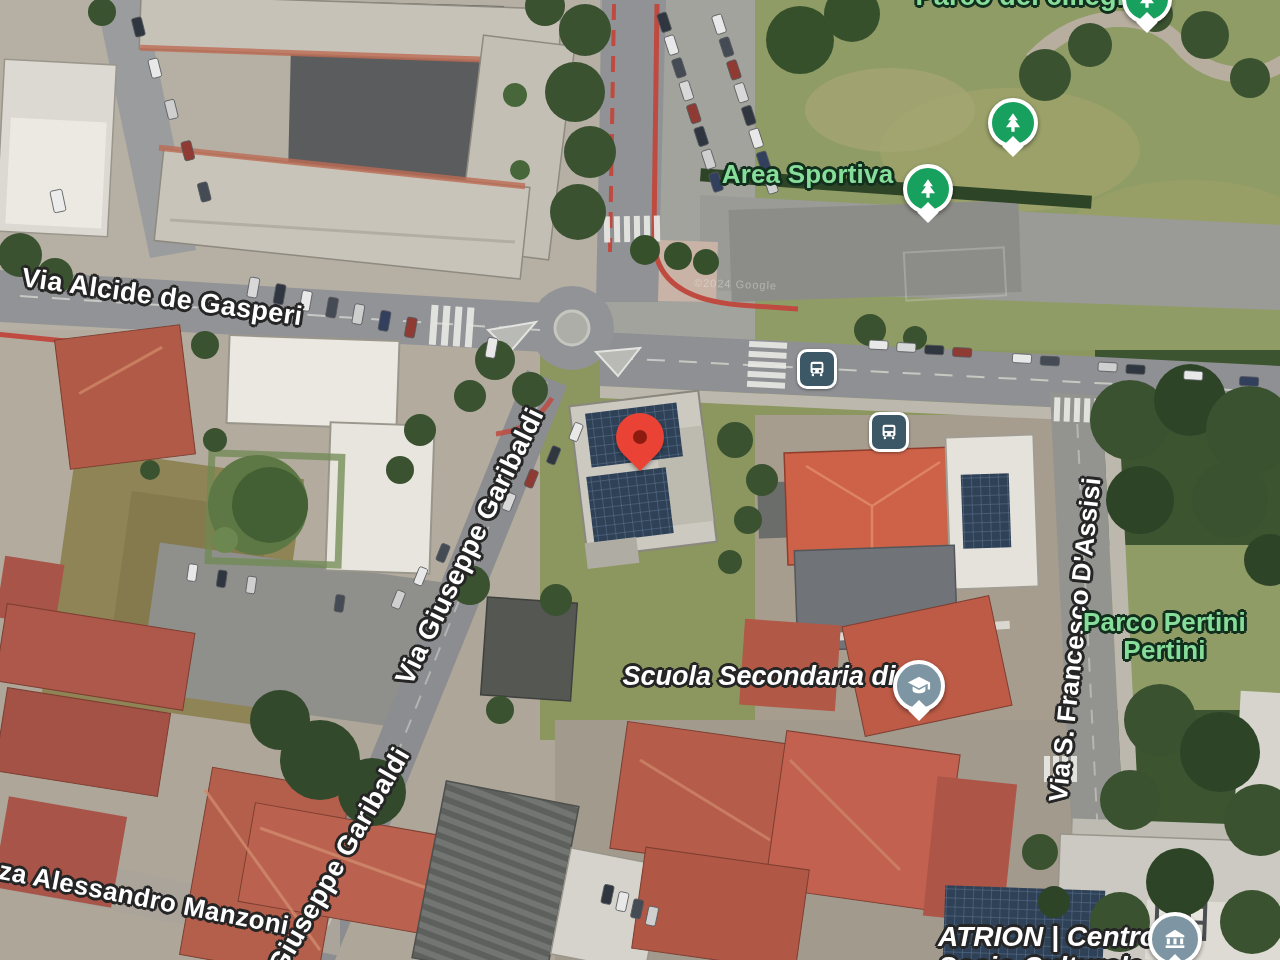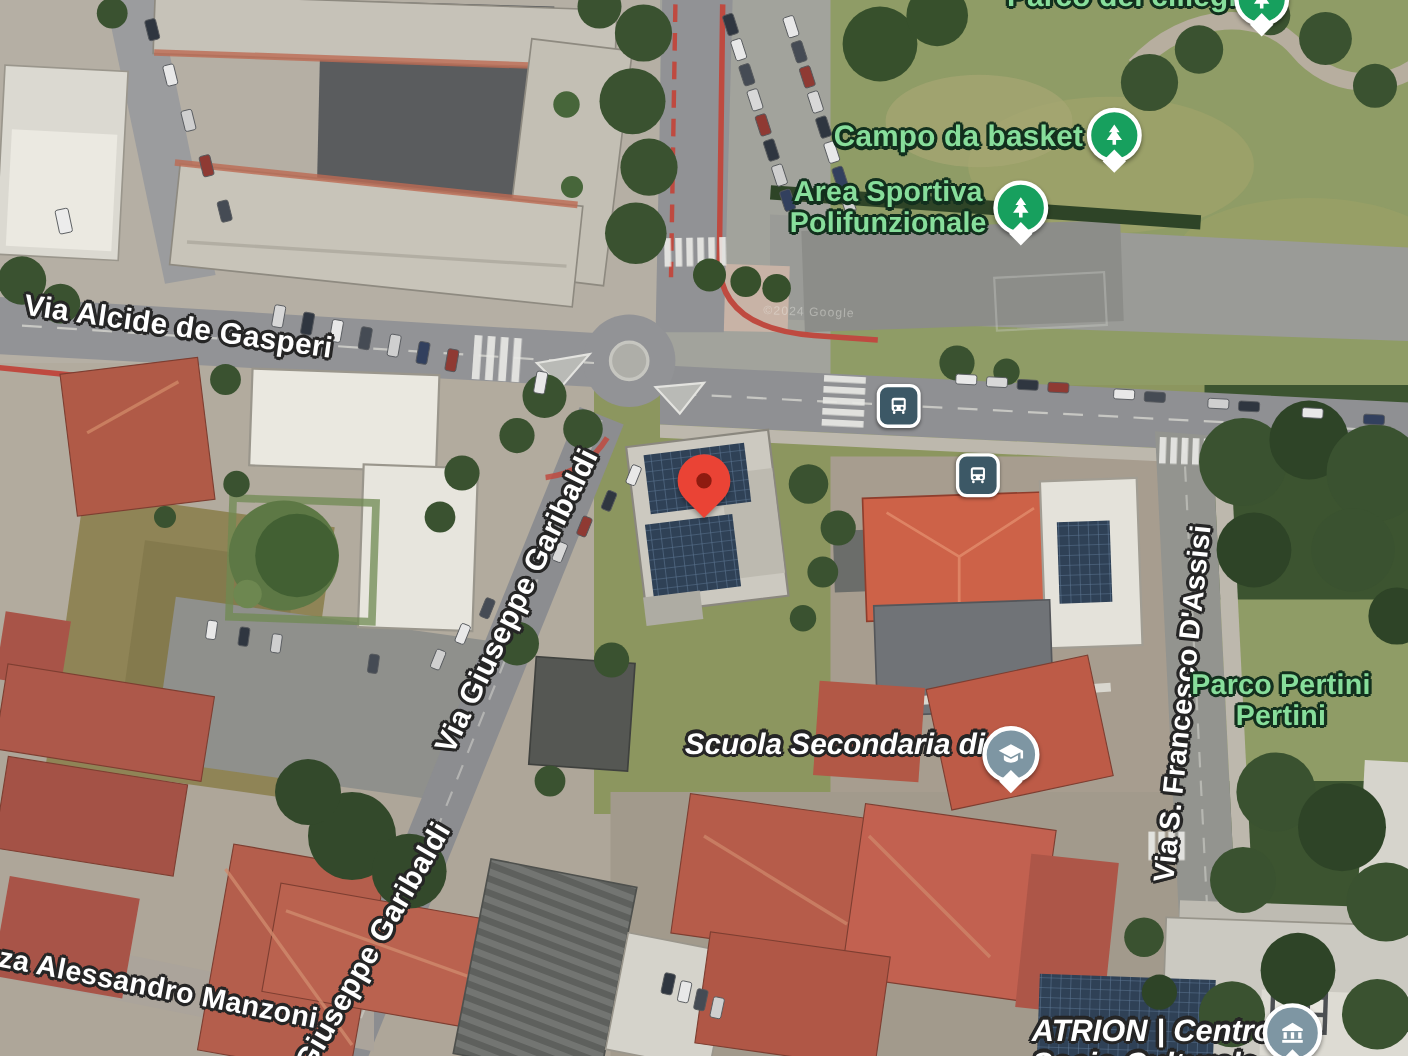--- a/index.html
+++ b/index.html
@@ -366,30 +366,28 @@
 
   <div class="lbl road-label" style="left:-14px;top:852px;font-size:26px;transform:rotate(11deg);transform-origin:left center;">zza Alessandro Manzoni</div>
 
   <div class="lbl park-label" style="left:880px;top:-18px;width:280px;font-size:27px;">Parco dei ciliegi</div>
   <div class="poi-pin pin-green" style="left:1122px;top:-26px;">
     <svg width="26" height="26" viewBox="0 0 24 24">
       <path d="M12 3l4.5 6.5h-2.6L18.5 16h-5v4h-3v-4h-5l4.6-6.5H7.5Z" fill="#fff"></path>
       </svg>
   </div>
 
-  <div class="lbl park-label" style="left:758px;top:110px;font-size:27px;">Campo da basket</div>
   <div class="poi-pin pin-green" style="left:988px;top:98px;">
     <svg width="26" height="26" viewBox="0 0 24 24">
       <path d="M12 3l4.5 6.5h-2.6L18.5 16h-5v4h-3v-4h-5l4.6-6.5H7.5Z" fill="#fff"></path>
       </svg>
   </div>
 
   <div class="lbl park-label" style="left:700px;top:160px;width:215px;">
     <span style="display:block">Area Sportiva</span>
-    <span style="display:block">Polifunzionale</span>
   </div>
   <div class="poi-pin pin-green" style="left:903px;top:164px;">
     <svg width="26" height="26" viewBox="0 0 24 24">
       <path d="M12 3l4.5 6.5h-2.6L18.5 16h-5v4h-3v-4h-5l4.6-6.5H7.5Z" fill="#fff"></path>
       </svg>
   </div>
 
   <div class="lbl park-label" style="left:1072px;top:608px;width:185px;">
     <span style="display:block">Parco Pertini</span>
     <span style="display:block">Pertini</span>

